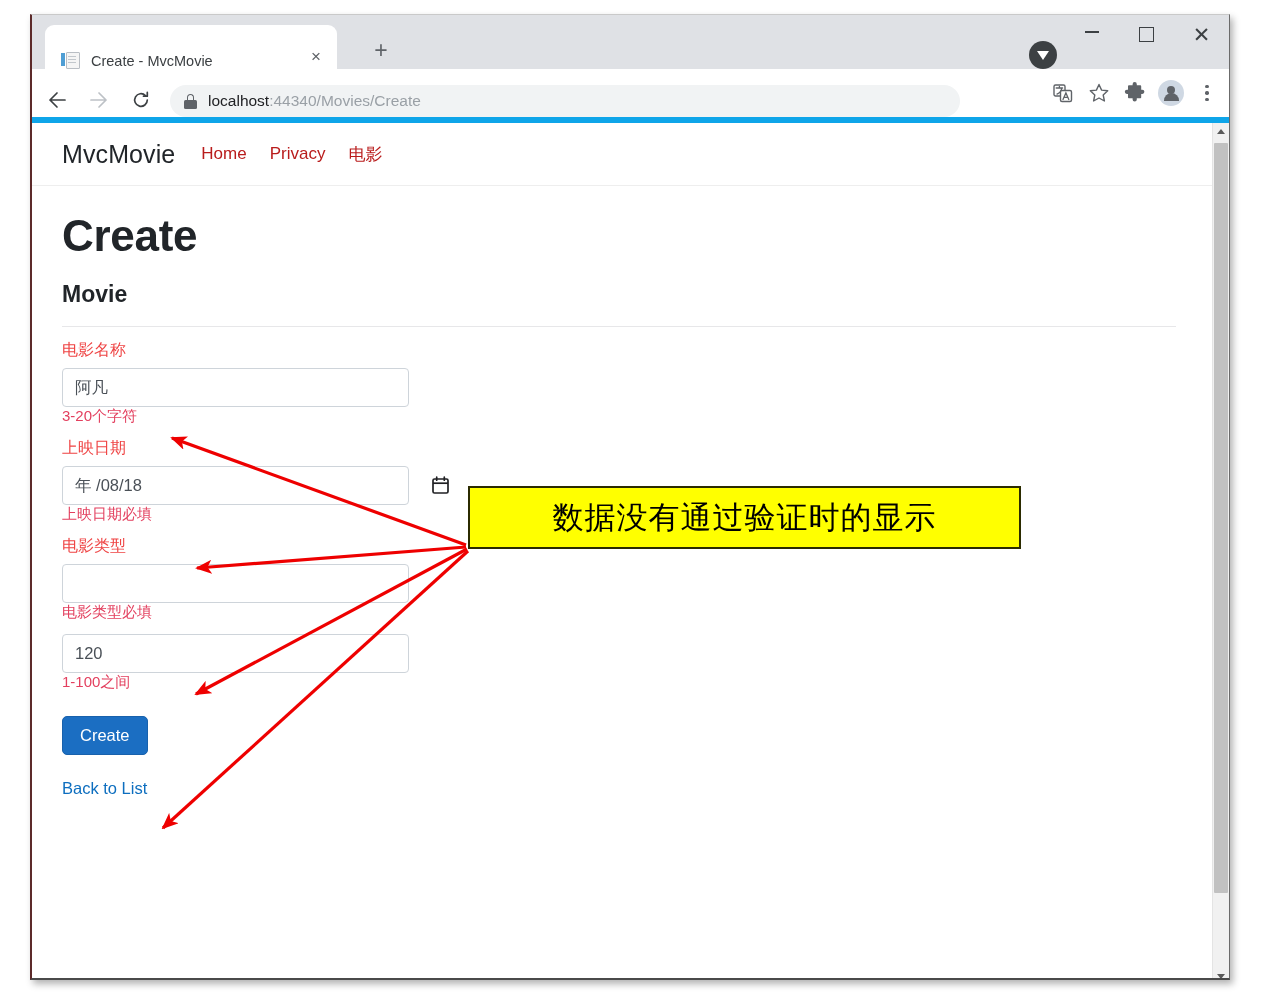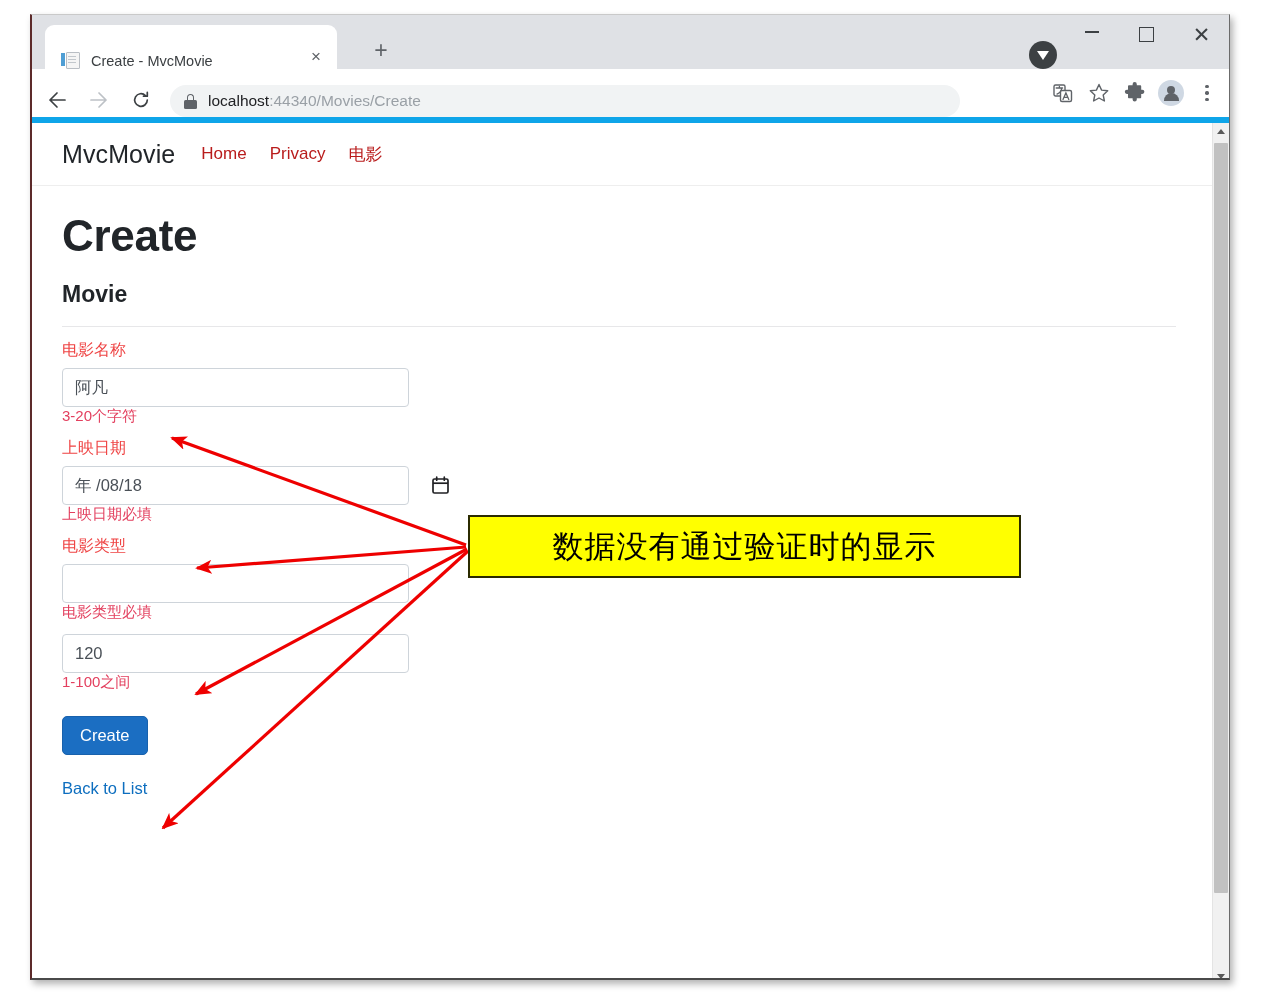--- a/index.html
+++ b/index.html
@@ -370,21 +370,21 @@
     width: 14px;
     height: 750px;
     background: #c1c1c1;
     border-radius: 1px;
   }
 
   
   .annot-box {
     position: absolute;
     left: 468px;
-    top: 515px;
+    top: 486px;
     width: 553px;
     height: 63px;
     background: #ffff00;
     border: 2px solid #2b2b00;
     box-sizing: border-box;
     display: flex;
     align-items: center;
     justify-content: center;
     z-index: 40;
   }

